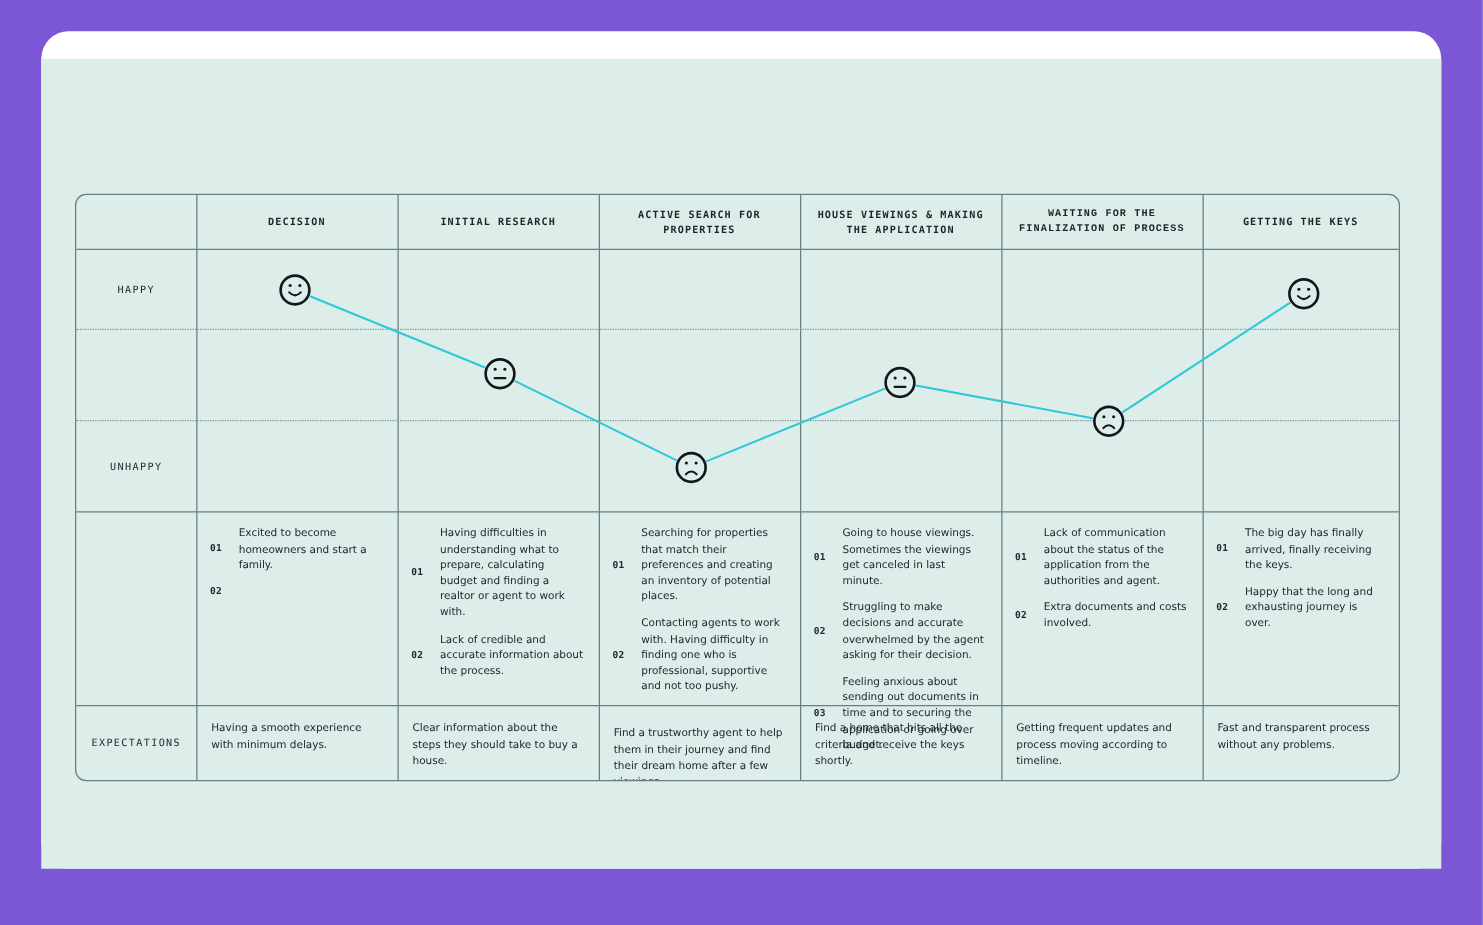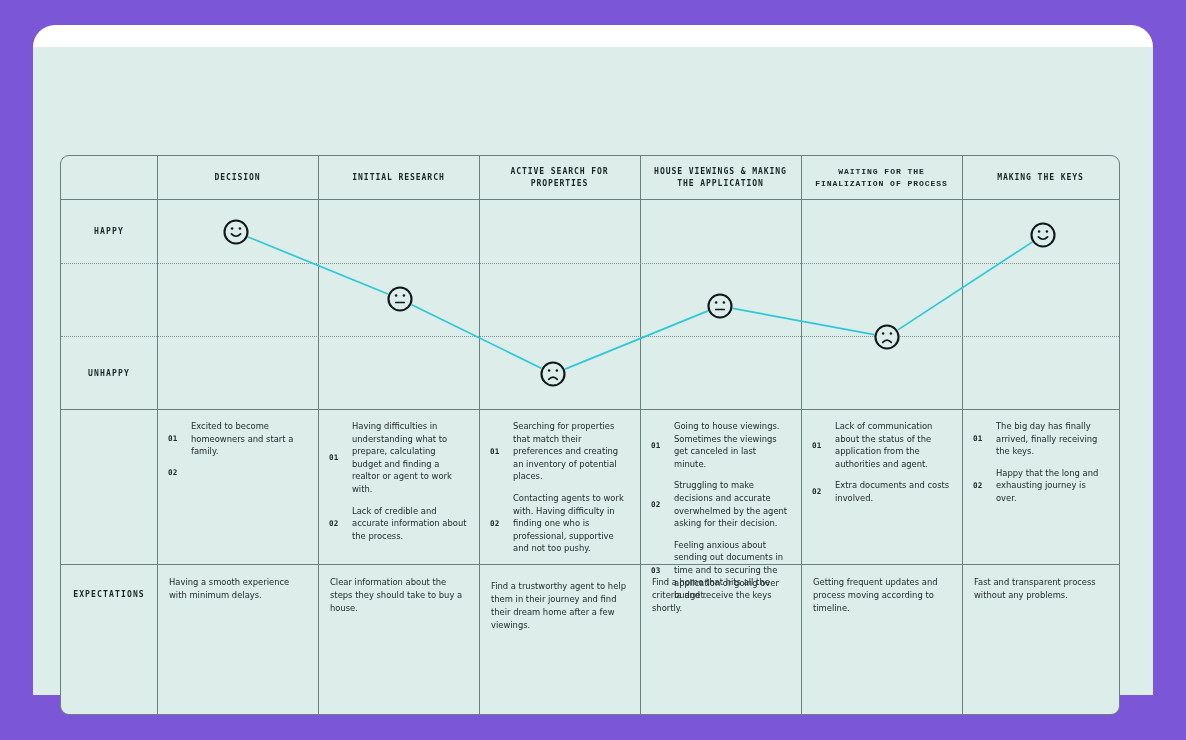--- a/index.html
+++ b/index.html
@@ -22,21 +22,21 @@
     position: absolute;
     left: 33px; top: 47px;
     width: 1120px; height: 648px;
     background: #DCEDEA;
   }
 
   
   .jtable {
     position: absolute;
     left: 60px; top: 155px;
-    width: 1060px; height: 560px;
+    width: 1060px; height: 470px;
     border: 1.4px solid #69807F;
     border-radius: 9px;
     background: #DCEDEA;
     overflow: hidden;
   }
   .jtable-inner {
     position: relative;
     width: 100%; height: 100%;
   }
 
@@ -80,21 +80,21 @@
 
   
   .rowlabel {
     position: absolute;
     left: 0; width: 96px;
     display: flex;
     align-items: center;
     justify-content: center;
     font-family: "DejaVu Sans Mono", monospace;
     font-size: 8.1px;
-    font-weight: 700;
+    font-weight: 400;
     letter-spacing: 1.1px;
     color: #1b2727;
   }
 
   
   .txt-cell {
     position: absolute;
     padding: 11px 12px 8px 11px;
     font-size: 8.4px;
     line-height: 1.5;
@@ -153,21 +153,21 @@
         <div class="hsep" style="top: 43px;"></div>
         <div class="hsep dotted" style="top: 107px;"></div>
         <div class="hsep dotted" style="top: 180px;"></div>
         <div class="hsep" style="top: 253px;"></div>
         <div class="hsep" style="top: 408px;"></div>
         <div class="hdr-cell" style="left: 96px; width: 161px;">DECISION</div>
         <div class="hdr-cell" style="left: 257px; width: 161px;">INITIAL RESEARCH</div>
         <div class="hdr-cell" style="left: 418px; width: 161px;">ACTIVE SEARCH FOR PROPERTIES</div>
         <div class="hdr-cell" style="left: 579px; width: 161px;">HOUSE VIEWINGS &amp; MAKING THE APPLICATION</div>
         <div class="hdr-cell" style="left: 740px; width: 161px; font-family: Liberation Mono, monospace;">WAITING FOR THE FINALIZATION OF PROCESS</div>
-        <div class="hdr-cell" style="left: 901px; width: 157px;">MAKING THE  KEYS</div>
+        <div class="hdr-cell" style="left: 901px; width: 157px;">GETTING THE  KEYS</div>
         <div class="rowlabel" style="top: 43px; height: 64px;">HAPPY</div>
         <div class="rowlabel" style="top: 180px; height: 73px;">UNHAPPY</div>
         <div class="rowlabel" style="top: 408px; height: 60px;">EXPECTATIONS</div>
         <div class="txt-cell" style="left: 96px; width: 161px; top: 253px; height: 155px;">
           <div class="bullet">
             <span class="num">01</span>
             <span class="btxt">Excited to become homeowners and start a family.</span>
           </div>
           <div class="bullet">
             <span class="num">02</span>

